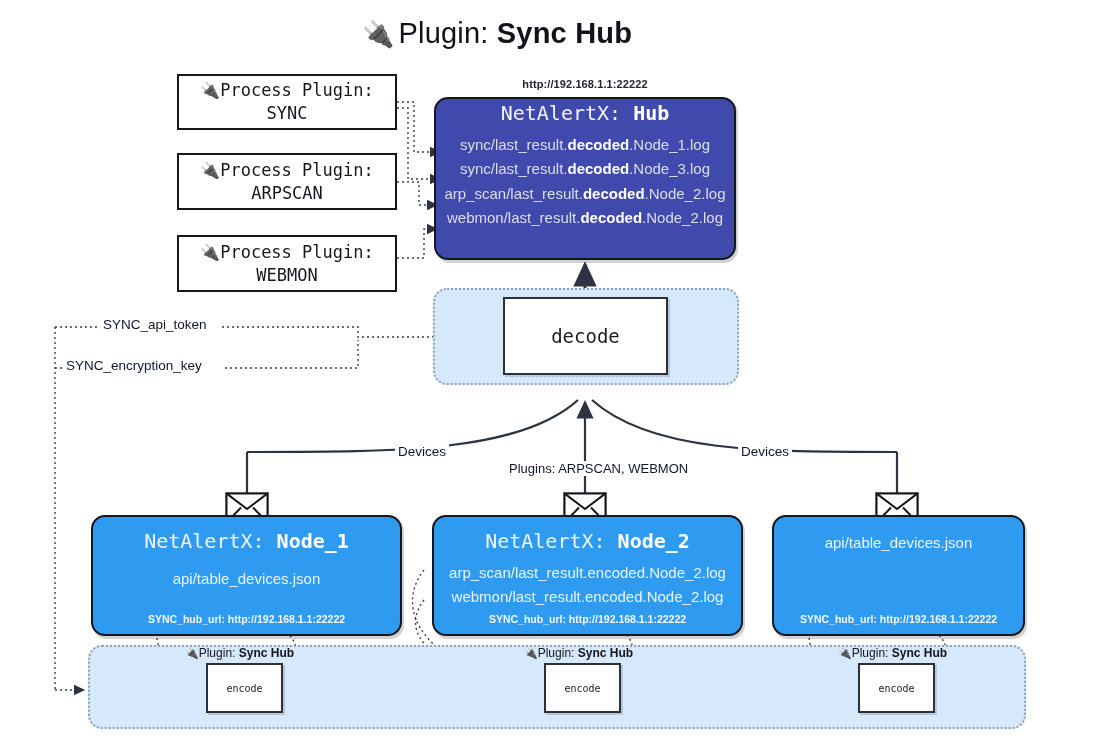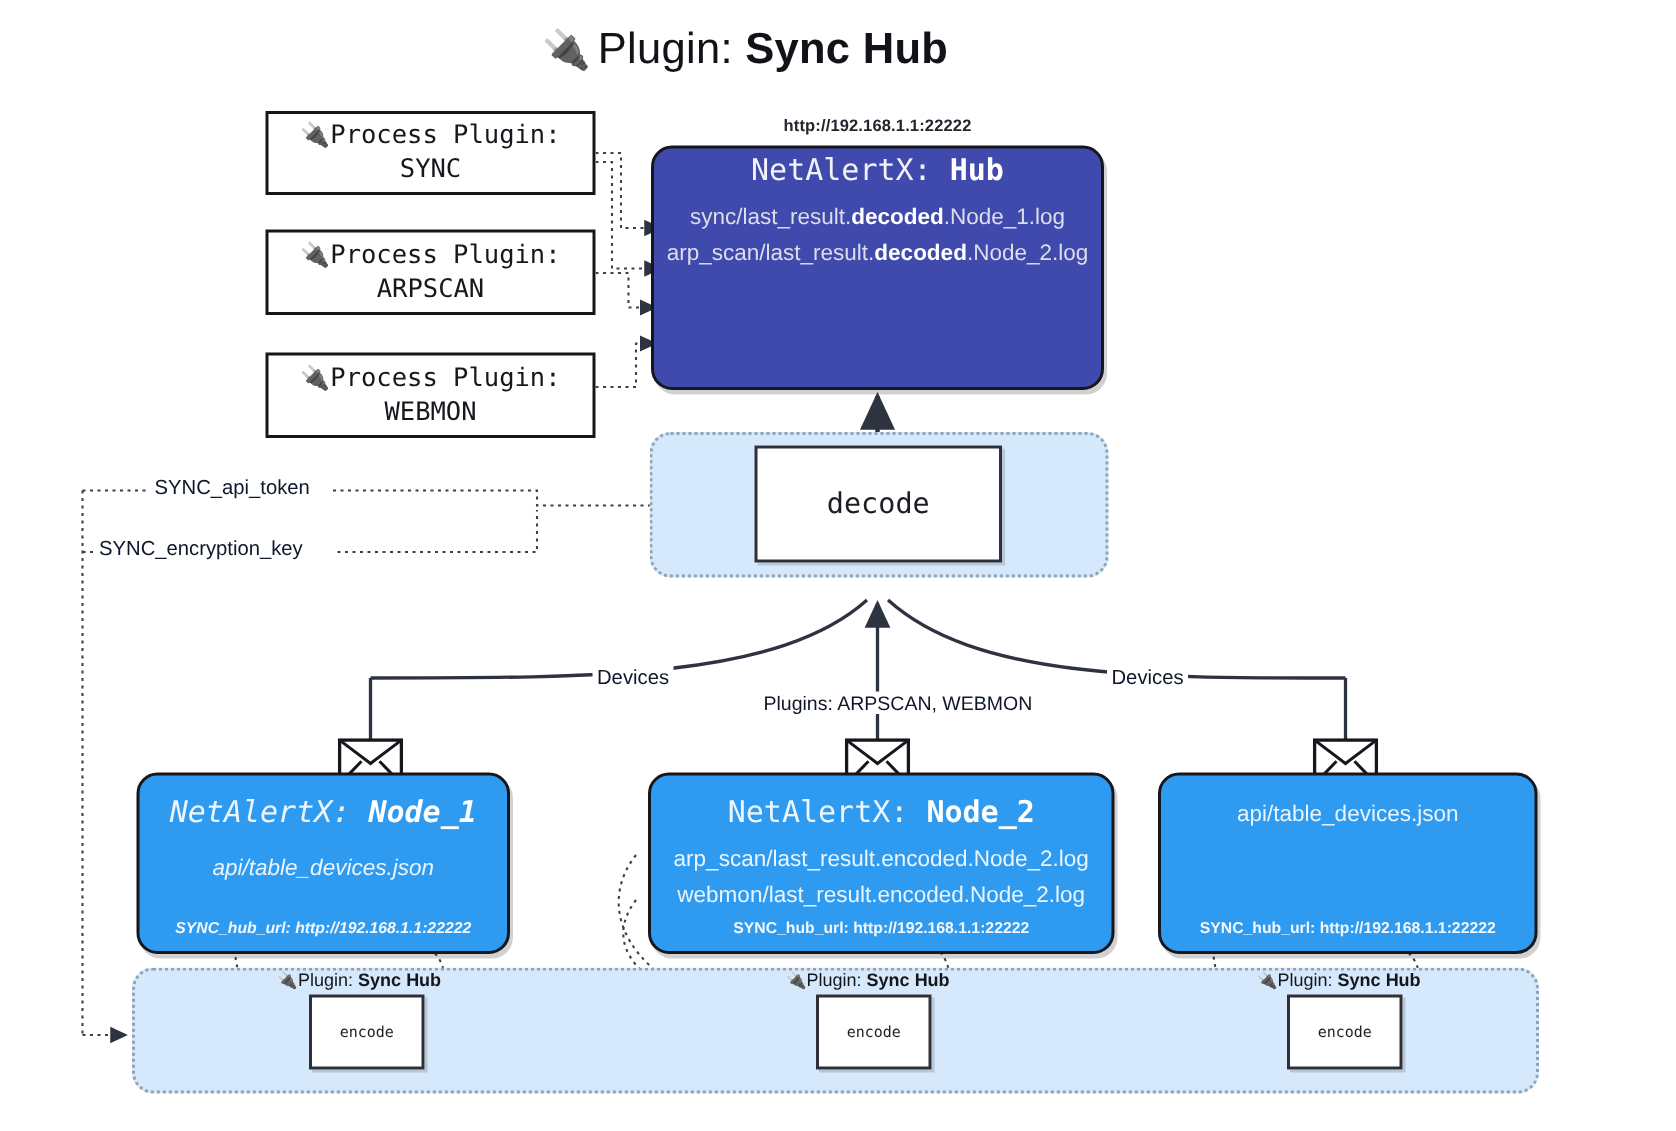--- a/index.html
+++ b/index.html
@@ -179,21 +179,23 @@
   </div>
 
   <div class="hub-url" style="left:434px;top:78px;width:302px;">http://192.168.1.1:22222</div>
 
   <div class="hub-box" style="left:434px;top:97px;width:302px;height:163px;">
     <div class="hub-title">
       <span>NetAlertX: </span><b>Hub</b>
     </div>
     <div class="hub-lines">
       <div class="hub-line"><span>sync/last_result.</span><b>decoded</b><span>.Node_1.log</span></div>
+      <div class="hub-line"><span>sync/last_result.</span><b>decoded</b><span>.Node_3.log</span></div>
       <div class="hub-line"><span>arp_scan/last_result.</span><b>decoded</b><span>.Node_2.log</span></div>
+      <div class="hub-line"><span>webmon/last_result.</span><b>decoded</b><span>.Node_2.log</span></div>
     </div>
   </div>
 
   <div class="lb-container" style="left:433px;top:288px;width:306px;height:97px;"></div>
   <div class="wbox decode" style="left:503px;top:297px;width:165px;height:78px;">
     <span>decode</span>
   </div>
 
   <div class="elabel" style="left:100px;top:317px;">SYNC_api_token</div>
   <div class="elabel" style="left:63px;top:358px;">SYNC_encryption_key</div>
@@ -217,21 +219,21 @@
     </svg>
   </div>
   <div class="envelope" style="left:875px;top:492px;">
     <svg width="44" height="32" viewBox="0 0 44 32">
       <rect x="1.4" y="1.4" width="41.2" height="29.2" fill="#ffffff" stroke="#15171c" stroke-width="2.2"></rect>
       <path d="M1.4,1.4 L22,17 L42.6,1.4" fill="none" stroke="#15171c" stroke-width="2"></path>
       <path d="M1.4,30.6 L16,15.5 M42.6,30.6 L28,15.5" fill="none" stroke="#15171c" stroke-width="2"></path>
     </svg>
   </div>
 
-  <div class="node-box" style="left:91px;top:515px;width:249px;height:121px;font-style:italic;">
+  <div class="node-box" style="left:91px;top:515px;width:311px;height:121px;">
     <div class="node-title">
       <span>NetAlertX: </span><b>Node_1</b>
     </div>
     <div class="node-line" style="margin-top:14px;">api/table_devices.json</div>
     <div class="node-foot">SYNC_hub_url: http://192.168.1.1:22222</div>
   </div>
 
   <div class="node-box" style="left:432px;top:515px;width:311px;height:121px;">
     <div class="node-title">
       <span>NetAlertX: </span><b>Node_2</b>

